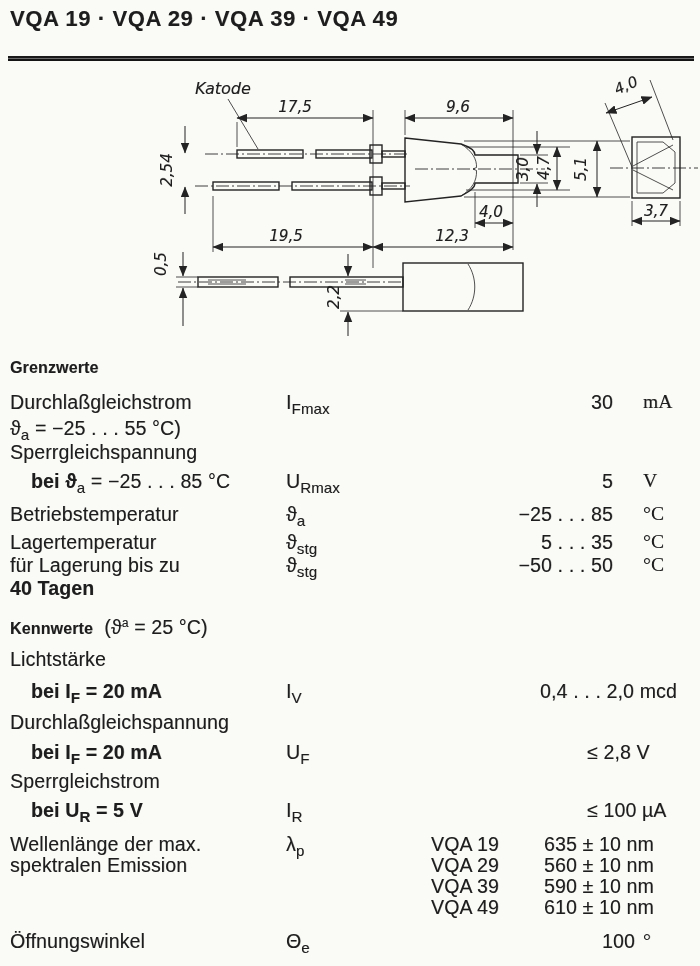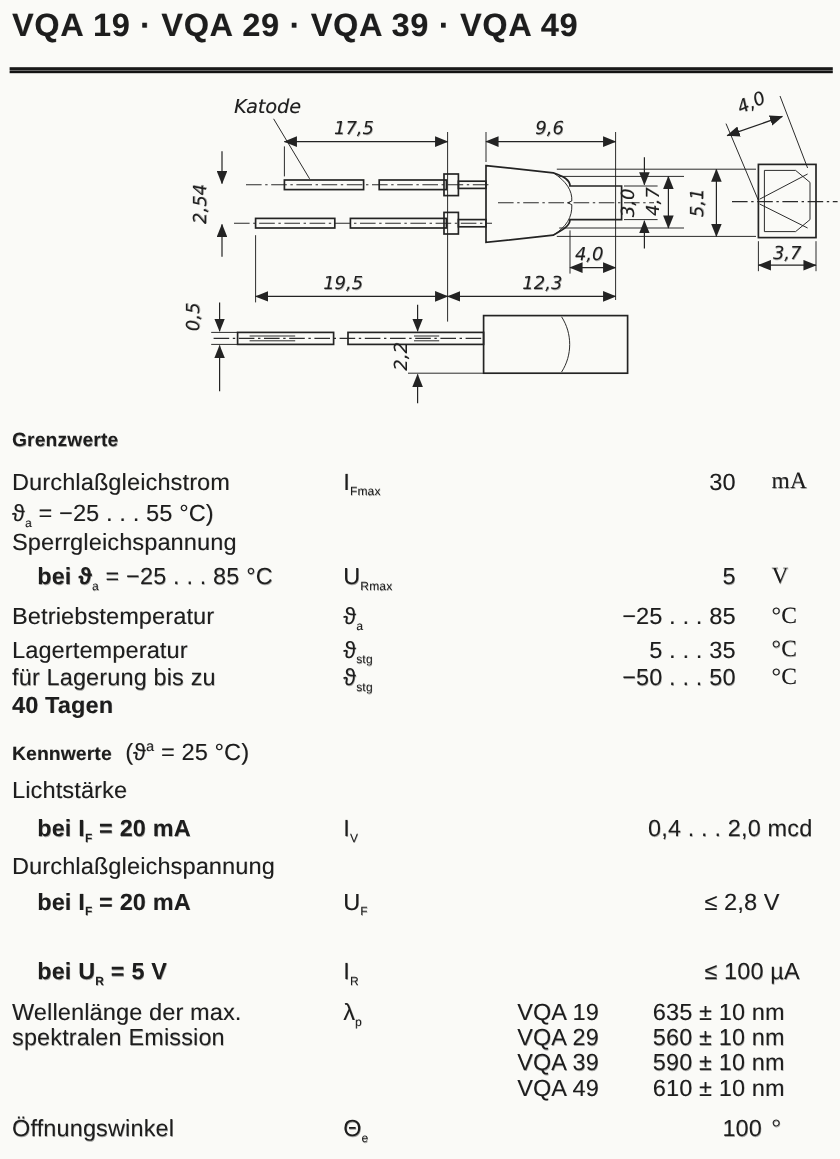--- a/index.html
+++ b/index.html
@@ -4,21 +4,21 @@
 <style>
   html,body{margin:0;padding:0;background:#e8e8e6;}
   .page{
     position:relative;width:700px;height:966px;margin:0 auto;
     background:#fafaf7;color:#1d1d1d;overflow:hidden;
     font-family:"Liberation Sans","DejaVu Sans",sans-serif;
     text-shadow:0.4px 0.4px 0.2px rgba(25,25,25,0.38);
   }
   .title{
     position:absolute;left:10px;top:6px;margin:0;
-    font-size:27px;font-weight:700;letter-spacing:0.6px;white-space:pre;
+    font-size:22px;font-weight:700;letter-spacing:0.6px;white-space:pre;
   }
   .rule{
     position:absolute;left:8px;right:6px;top:56px;height:5px;
     background:linear-gradient(to bottom,#191919 0 2px,#6a6a6a 2px 3px,#141414 3px 5px);
   }
   svg.drawing{position:absolute;left:0;top:62px;}
   svg .outline{stroke:#232323;stroke-width:1.4;fill:none;stroke-linejoin:miter;}
   svg .dim{stroke:#232323;stroke-width:1;fill:none;}
   svg .thin{stroke-width:0.8;}
   svg .cl{stroke:#2b2b2b;stroke-width:0.9;fill:none;stroke-dasharray:13 3 2 3;}
@@ -28,21 +28,21 @@
   .row .name{position:absolute;left:10px;top:0;white-space:pre;}
   .row.indent .name{left:31px;}
   .row .sym{position:absolute;left:286px;top:0;white-space:pre;}
   .row .val{position:absolute;left:430px;top:0;width:183px;text-align:right;white-space:pre;}
   .row .valfree{position:absolute;top:0;white-space:pre;}
   .row .unit{position:absolute;left:643px;top:0;font-family:Liberation Serif, serif;}
   .row .vqa{position:absolute;left:431px;top:0;white-space:pre;}
   .row .wval{position:absolute;left:544px;top:0;white-space:pre;}
   .h{font-weight:700;font-size:16px;}
   .bold{font-weight:700;}
-  sub{font-size:10px;line-height:0;}
+  sub{font-size:15px;line-height:0;}
   sup{font-size:12px;line-height:0;}
 </style>
 </head>
 <body>
 
 <div class="page">
 
   <h1 class="title">VQA 19 · VQA 29 · VQA 39 · VQA 49</h1>
   <div class="rule"></div>
 
@@ -213,20 +213,23 @@
   <div class="row" style="top:711px">
     <span class="name">Durchlaßgleichspannung</span>
   </div>
 
   <div class="row indent" style="top:741px">
     <span class="name bold"><span>bei I</span><sub>F</sub><span> = 20 mA</span></span>
     <span class="sym"><span>U</span><sub>F</sub></span>
     <span class="valfree" style="left:587px">≤ 2,8 V</span>
   </div>
 
+  <div class="row" style="top:770px">
+    <span class="name">Sperrgleichstrom</span>
+  </div>
 
   <div class="row indent" style="top:799px">
     <span class="name bold"><span>bei U</span><sub>R</sub><span> = 5 V</span></span>
     <span class="sym"><span>I</span><sub>R</sub></span>
     <span class="valfree" style="left:587px">≤ 100 µA</span>
   </div>
 
   <div class="row" style="top:833px">
     <span class="name">Wellenlänge der max.</span>
     <span class="sym"><span>λ</span><sub>p</sub></span>

